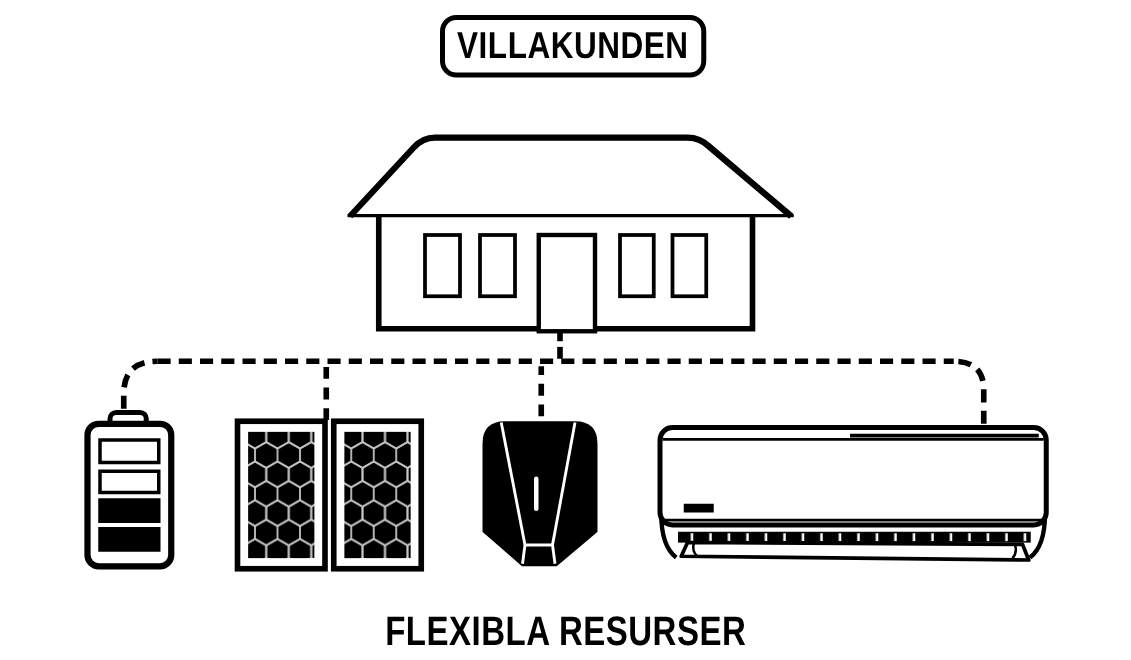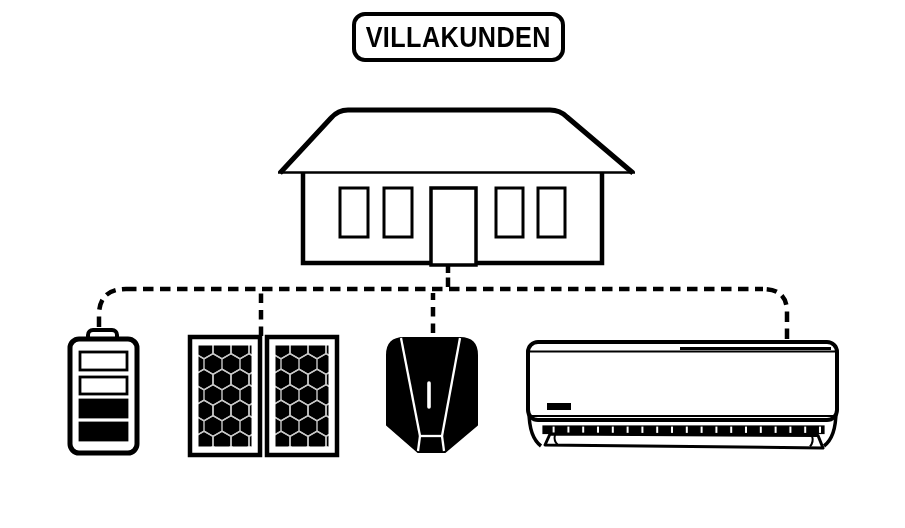--- a/index.html
+++ b/index.html
@@ -141,14 +141,17 @@
 
     <path d="M 25,95 L 293,96.5 L 298,109 L 20,106 Z" fill="#fff" stroke="#000" stroke-width="3" stroke-linejoin="round"></path>
     <path d="M 30,95.5 Q 28.5,102 32.5,105.5" fill="none" stroke="#000" stroke-width="2"></path>
     <path d="M 287,96.8 Q 289,103 285,107.5" fill="none" stroke="#000" stroke-width="2"></path>
   </svg>
 
   <div class="title-badge">
     <span class="txt">VILLAKUNDEN</span>
   </div>
 
+  <div class="caption">
+    <span class="txt">FLEXIBLA RESURSER</span>
+  </div>
 
 </div>
 
 </body></html>

